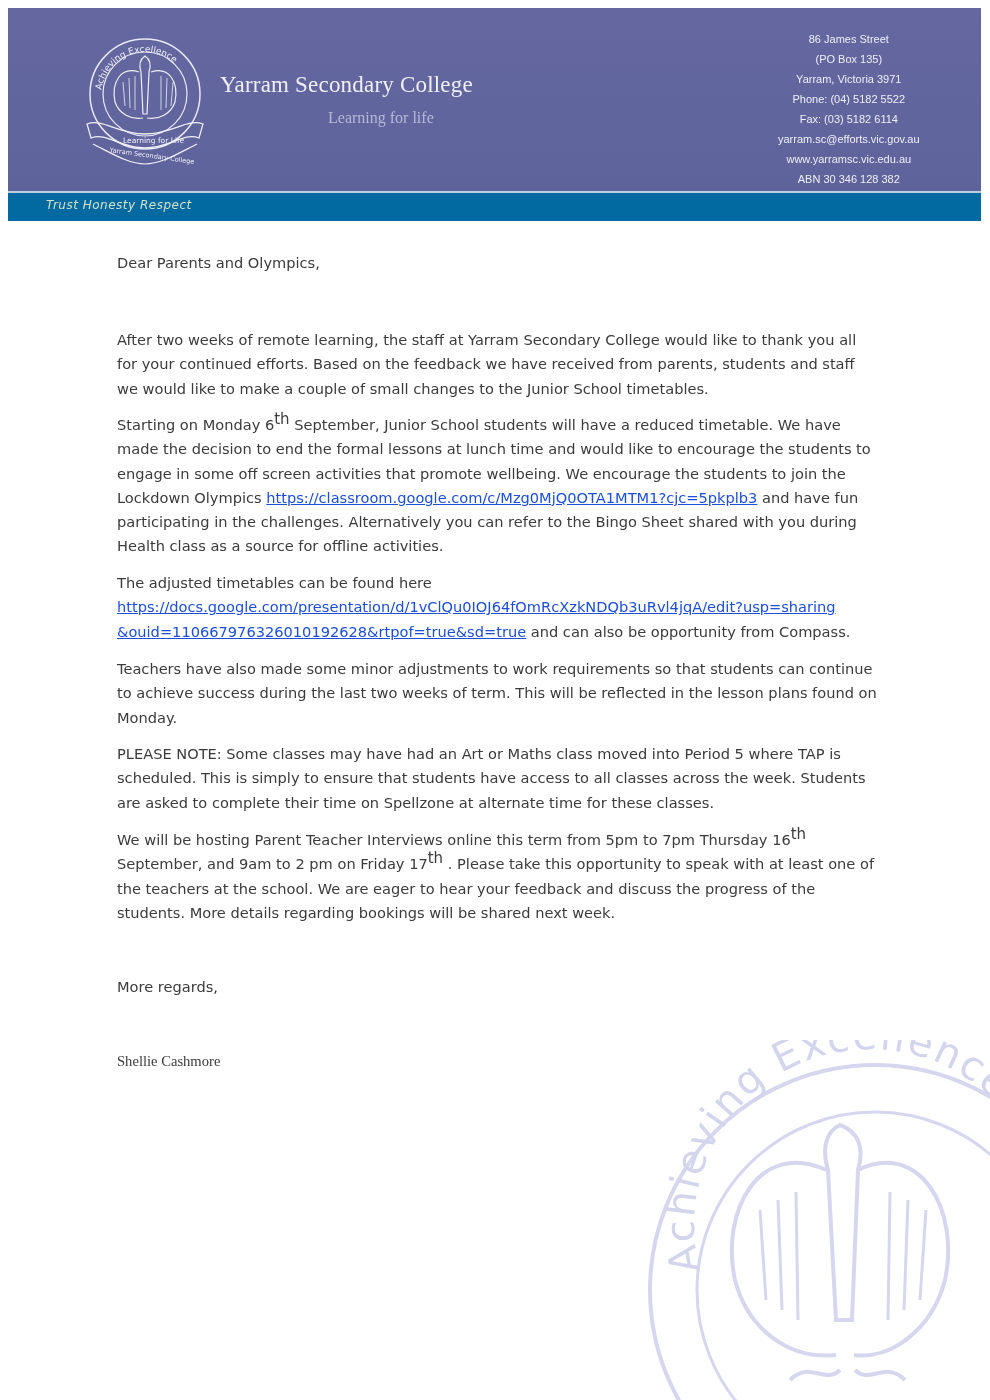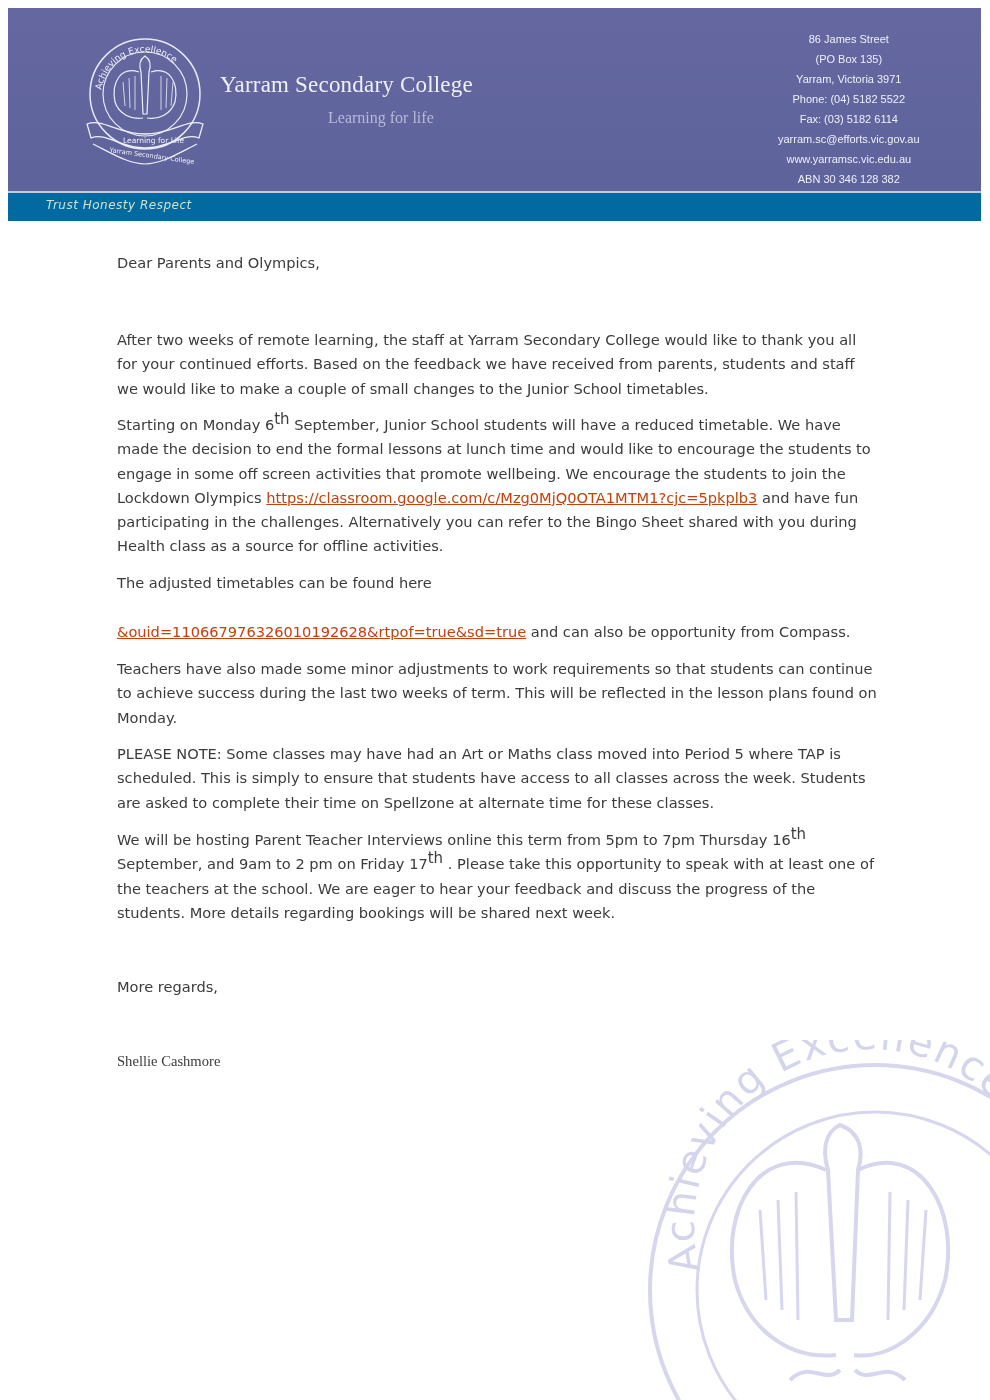--- a/index.html
+++ b/index.html
@@ -35,21 +35,21 @@
     position: absolute; left: 38px; top: 5px; font-family: "DejaVu Sans", sans-serif;
     font-size: 12px; color: #cfe3c9; letter-spacing: 0.5px; font-style: italic;
   }
   .letter {
     position: absolute; left: 117px; top: 251px; width: 760px;
     font-family: "DejaVu Sans", sans-serif; font-size: 14.6px; line-height: 24.3px; color: #3b3b3b;
   }
   .letter p { margin: 0; }
   .salutation { position: absolute; left: 0; top: 0; }
   .para { position: absolute; left: 0; width: 760px; }
-  .letter a { color: #c2410c; text-decoration: underline; }
+  .letter a { color: #1d4ed8; text-decoration: underline; }
   .letter sup { font-size: 15px; line-height: 0; }
   .closing { position: absolute; left: 0; }
   .signature { position: absolute; left: 0; font-family: Liberation Serif, serif; }
   .watermark {
     position: absolute; left: 640px; top: 1040px; width: 420px; height: 420px; pointer-events: none;
   }
 </style>
 </head>
 <body>
 
@@ -92,21 +92,21 @@
   <p class="salutation">Dear Parents and Olympics,</p>
 
   <p class="para" style="top:77px">After two weeks of remote learning, the staff at Yarram Secondary College would like to thank you all for your continued efforts. Based on the feedback we have received from parents, students and staff we would like to make a couple of small changes to the Junior School timetables.</p>
 
   <p class="para" style="top:162px">
     <span>Starting on Monday 6</span><sup>th</sup><span> September, Junior School students will have a reduced timetable.  We have made the decision to end the formal lessons at lunch time and would like to encourage the students to engage in some off screen activities that promote wellbeing.  We encourage the students to join the Lockdown Olympics  </span><a href="#">https://classroom.google.com/c/Mzg0MjQ0OTA1MTM1?cjc=5pkplb3</a><span> and have fun participating in the challenges. Alternatively you can refer to the Bingo Sheet shared with you during Health class as a source for offline activities.</span>
   </p>
 
   <p class="para" style="top:320px">
     <span>The adjusted timetables can be found here</span><br>
-    <a href="#"><br><span>&amp;ouid=110667976326010192628&amp;rtpof=true&amp;sd=true</span></a><span> and can also be opportunity from Compass.</span>
+    <a href="#"><span>https://docs.google.com/presentation/d/1vClQu0IOJ64fOmRcXzkNDQb3uRvl4jqA/edit?usp=sharing</span><br><span>&amp;ouid=110667976326010192628&amp;rtpof=true&amp;sd=true</span></a><span> and can also be opportunity from Compass.</span>
   </p>
 
   <p class="para" style="top:406px">Teachers have also made some minor adjustments to work requirements so that students can continue to achieve success during the last two weeks of term. This will be reflected in the lesson plans found on Monday.</p>
 
   <p class="para" style="top:491px">PLEASE NOTE: Some classes may have had an Art or Maths class moved into Period 5 where TAP is scheduled.  This is simply to ensure that students have access to all classes across the week. Students are asked to complete their time on Spellzone at alternate time for these classes.</p>
 
   <p class="para" style="top:577px">
     <span>We will be hosting Parent Teacher Interviews online this term from 5pm to 7pm Thursday 16</span><sup>th</sup><span> September, and 9am to 2 pm on Friday 17</span><sup>th</sup><span> . Please take this opportunity to speak with at least one of the teachers at the school.  We are eager to hear your feedback and discuss the progress of the students.  More details regarding bookings will be shared next week.</span>
   </p>
 

